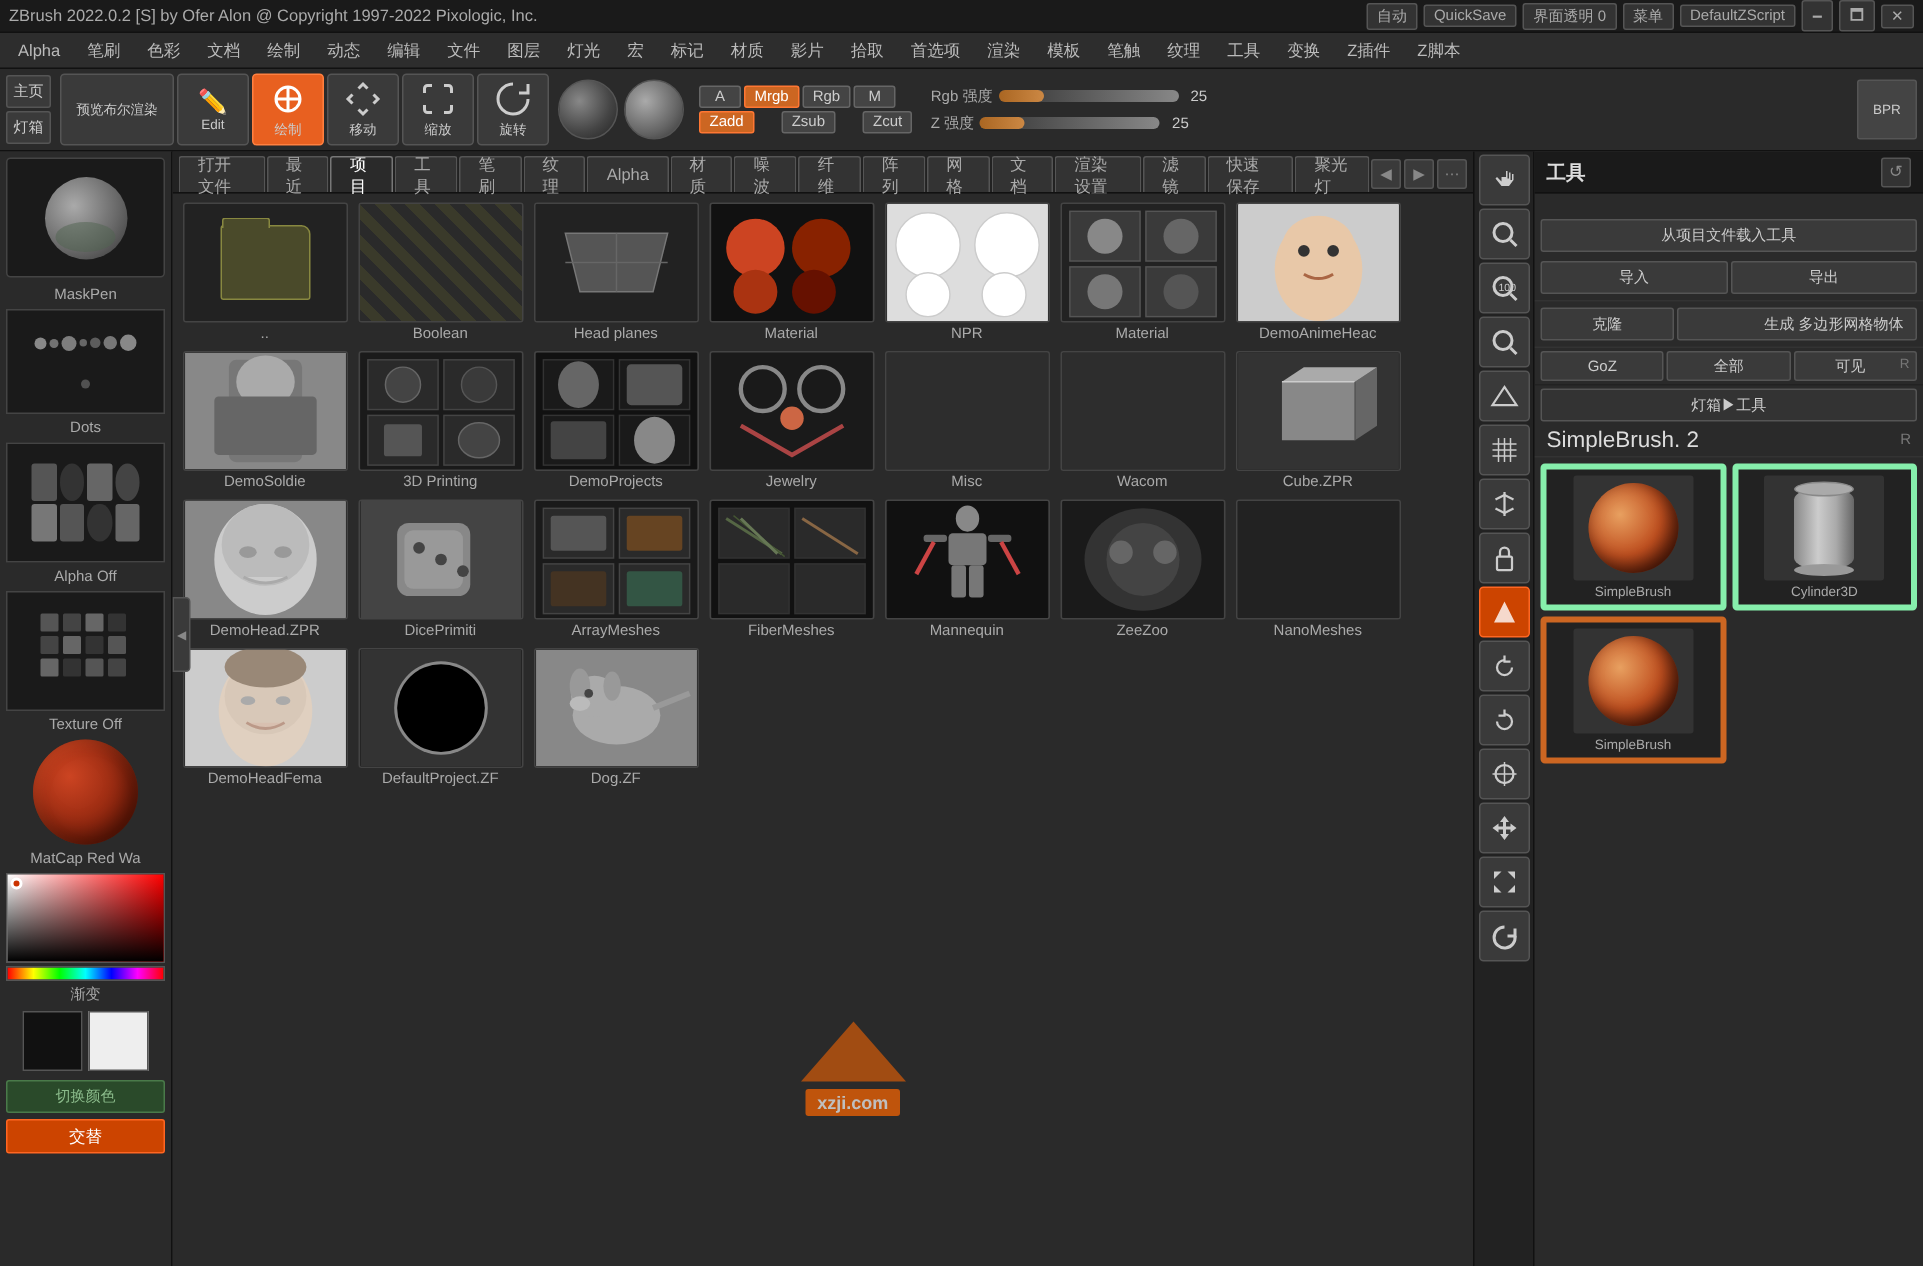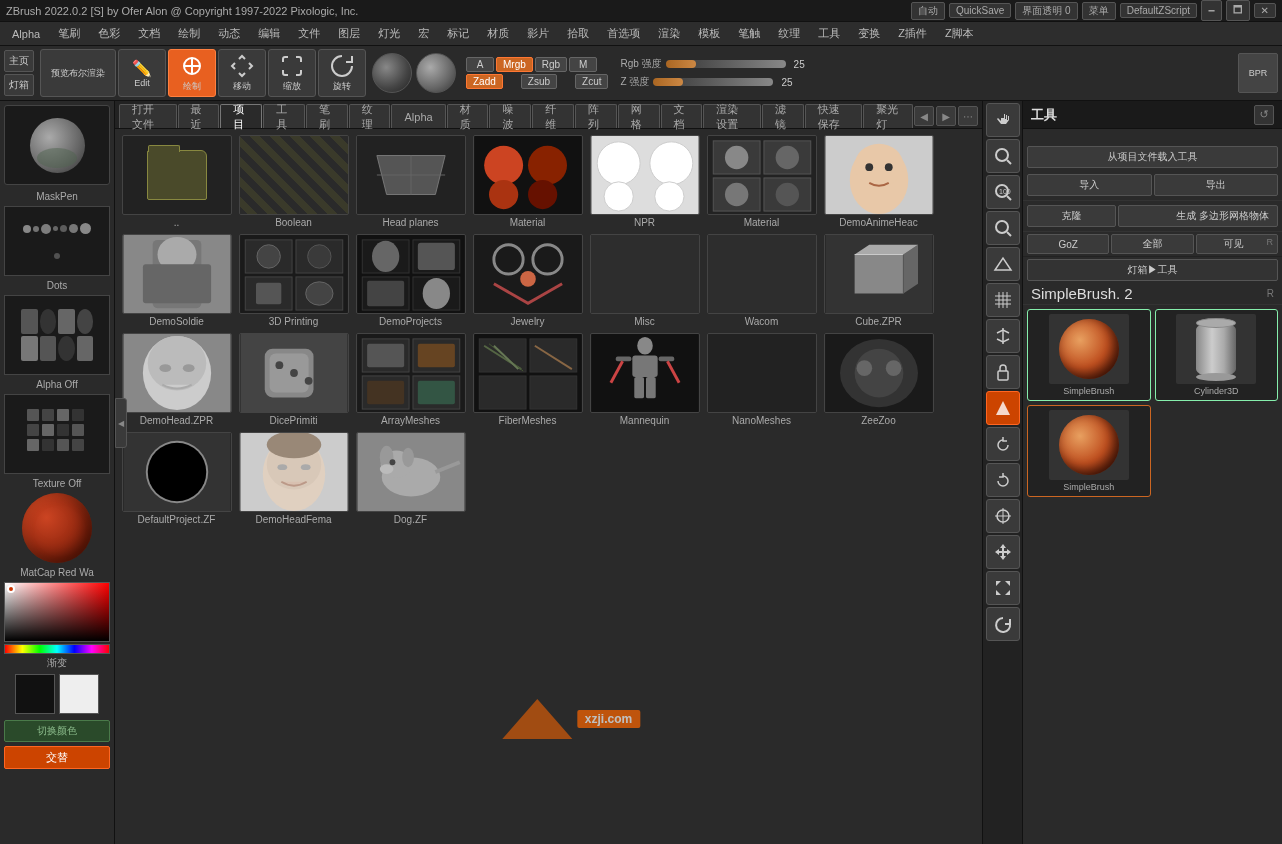--- a/index.html
+++ b/index.html
@@ -492,21 +492,21 @@
       grid-template-columns: repeat(2, 1fr);
       gap: 4px;
       padding: 4px;
     }
     .tool-item {
       display: flex;
       flex-direction: column;
       align-items: center;
       cursor: pointer;
       padding: 4px;
-      border: 1px solid #86efac;
+      border: 4px solid #86efac;
       border-radius: 3px;
       background: #222;
       justify-content: flex-end;
     }
     .tool-item.active { border-color: #cc6622; }
     .tool-thumb {
       width: 80px; height: 70px;
       background: #333;
       border-radius: 2px;
       display: flex; align-items: center; justify-content: center;
@@ -564,21 +564,21 @@
       position: absolute;
       bottom: 100px;
       left: 50%;
       transform: translateX(-50%);
       z-index: 5;
       pointer-events: none;
       opacity: 0.7;
     }
     .watermark-logo {
       display: flex;
-      flex-direction: row;
+      flex-direction: column;
       align-items: center;
     }
     .watermark-text {
       background: #ff6600;
       color: #fff;
       font-size: 12px;
       font-weight: bold;
       padding: 2px 8px;
       border-radius: 2px;
     }
@@ -1100,59 +1100,59 @@
               <rect x="44" y="44" width="10" height="22" fill="#777" rx="2"></rect>
               <rect x="56" y="44" width="10" height="22" fill="#777" rx="2"></rect>
               <line x1="32" y1="28" x2="20" y2="50" stroke="#cc4444" stroke-width="3"></line>
               <line x1="78" y1="28" x2="90" y2="50" stroke="#cc4444" stroke-width="3"></line>
             </svg>
           </div>
           <div class="file-name">Mannequin</div>
         </div>
         <div class="file-item">
           <div class="file-thumb folder">
-            <div style="width:100%;height:100%;background:#222;"></div>
-          </div>
-          <div class="file-name">NanoMeshes</div>
-        </div>
-        <div class="file-item">
-          <div class="file-thumb folder">
             <svg width="100%" height="100%" viewBox="0 0 110 80">
               <rect width="110" height="80" fill="#1a1a1a"></rect>
               <ellipse cx="55" cy="40" rx="40" ry="35" fill="#333"></ellipse>
               <circle cx="55" cy="40" r="25" fill="#444"></circle>
               <circle cx="40" cy="35" r="8" fill="#666"></circle>
               <circle cx="70" cy="35" r="8" fill="#666"></circle>
             </svg>
           </div>
           <div class="file-name">ZeeZoo</div>
         </div>
         <div class="file-item">
-          <div class="file-thumb">
-            <svg width="100%" height="100%" viewBox="0 0 110 80">
-              <rect width="110" height="80" fill="#333"></rect>
-              <circle cx="55" cy="40" r="32" fill="#888"></circle>
-              <circle cx="55" cy="40" r="30" fill="radial-gradient(circle at 40% 35%, #bbb, #666 60%, #333)"></circle>
-            </svg>
-          </div>
-          <div class="file-name">DefaultProject.ZF</div>
+          <div class="file-thumb folder">
+            <div style="width:100%;height:100%;background:#222;"></div>
+          </div>
+          <div class="file-name">NanoMeshes</div>
         </div>
         <div class="file-item">
           <div class="file-thumb">
             <svg width="100%" height="100%" viewBox="0 0 110 80">
               <rect width="110" height="80" fill="#ccc"></rect>
               <ellipse cx="55" cy="42" rx="32" ry="38" fill="#e0d0c0"></ellipse>
               <ellipse cx="55" cy="32" rx="28" ry="26" fill="#d8c8b8"></ellipse>
               <ellipse cx="43" cy="35" rx="5" ry="3" fill="#aaa"></ellipse>
               <ellipse cx="67" cy="35" rx="5" ry="3" fill="#aaa"></ellipse>
               <path d="M42 50 Q55 58 68 50" stroke="#bb9988" stroke-width="2" fill="#d8c0b0"></path>
               <ellipse cx="55" cy="12" rx="28" ry="14" fill="#998877"></ellipse>
             </svg>
           </div>
           <div class="file-name">DemoHeadFema</div>
+        </div>
+        <div class="file-item">
+          <div class="file-thumb">
+            <svg width="100%" height="100%" viewBox="0 0 110 80">
+              <rect width="110" height="80" fill="#333"></rect>
+              <circle cx="55" cy="40" r="32" fill="#888"></circle>
+              <circle cx="55" cy="40" r="30" fill="radial-gradient(circle at 40% 35%, #bbb, #666 60%, #333)"></circle>
+            </svg>
+          </div>
+          <div class="file-name">DefaultProject.ZF</div>
         </div>
         <div class="file-item">
           <div class="file-thumb">
             <svg width="100%" height="100%" viewBox="0 0 110 80">
               <rect width="110" height="80" fill="#888"></rect>
               <ellipse cx="55" cy="45" rx="30" ry="20" fill="#aaa"></ellipse>
               <ellipse cx="40" cy="32" rx="16" ry="14" fill="#aaa"></ellipse>
               <ellipse cx="30" cy="25" rx="7" ry="12" fill="#999"></ellipse>
               <ellipse cx="52" cy="25" rx="6" ry="10" fill="#999"></ellipse>
               <ellipse cx="30" cy="37" rx="7" ry="5" fill="#bbb"></ellipse>

